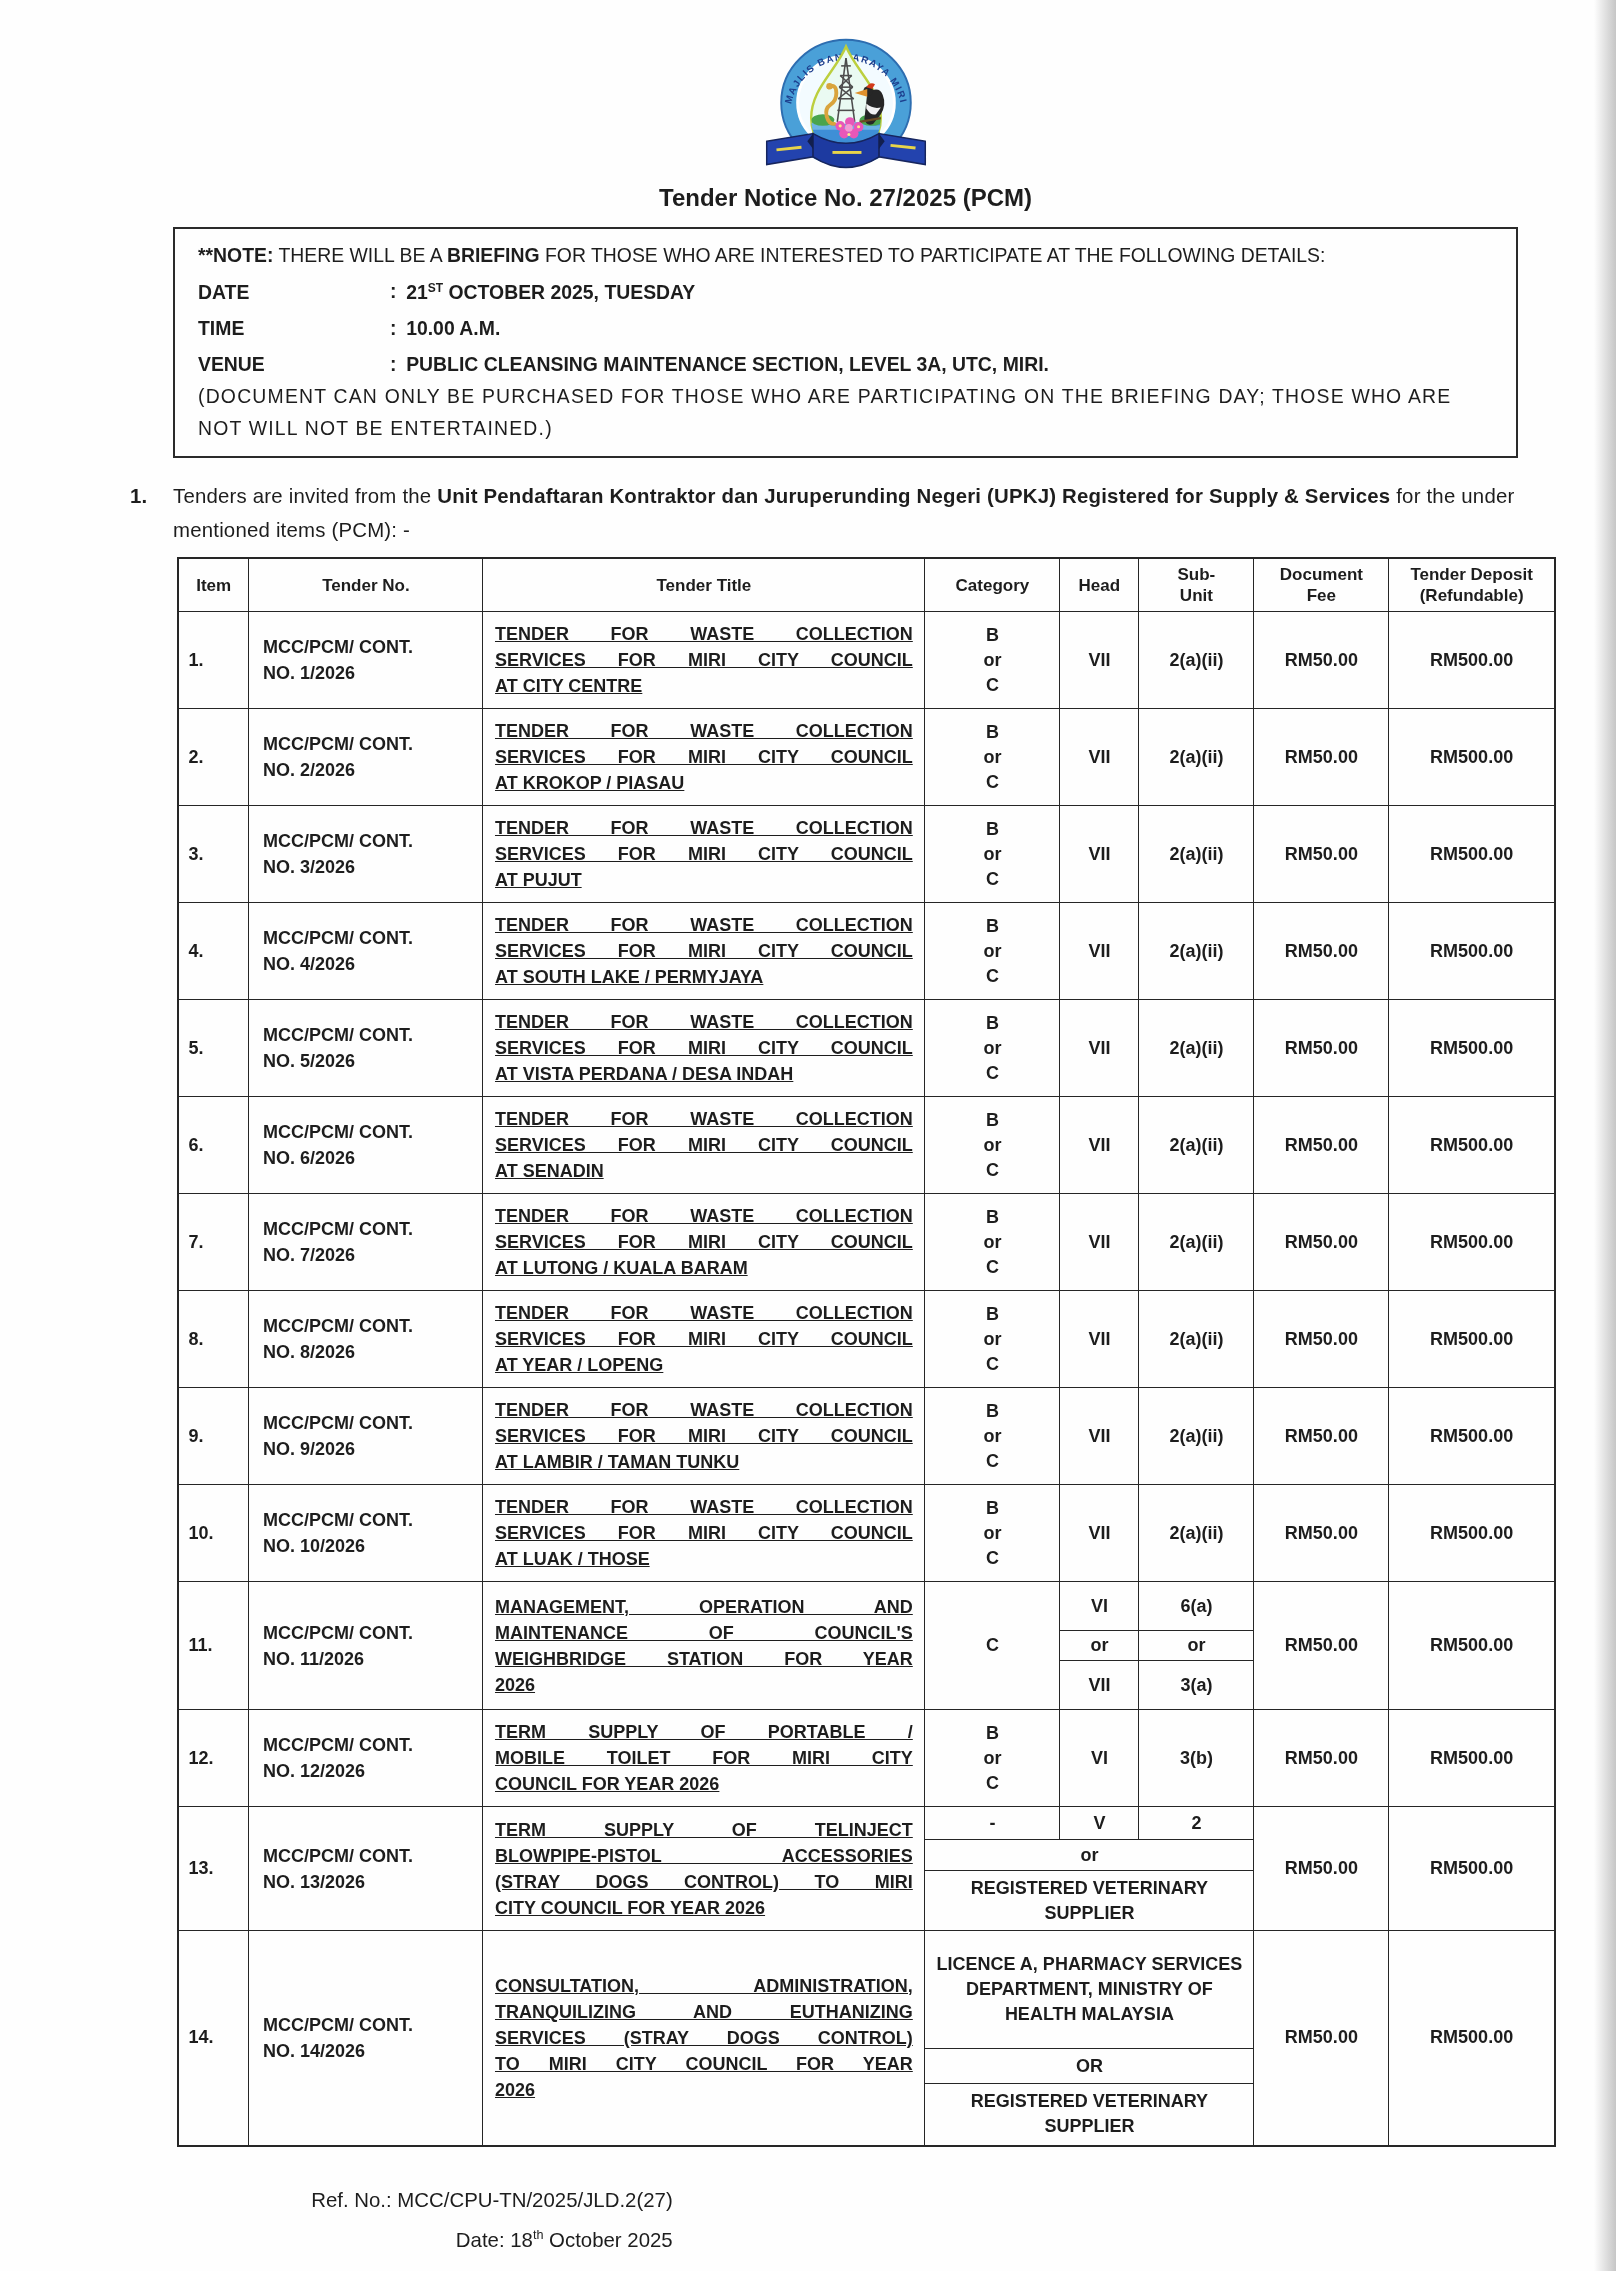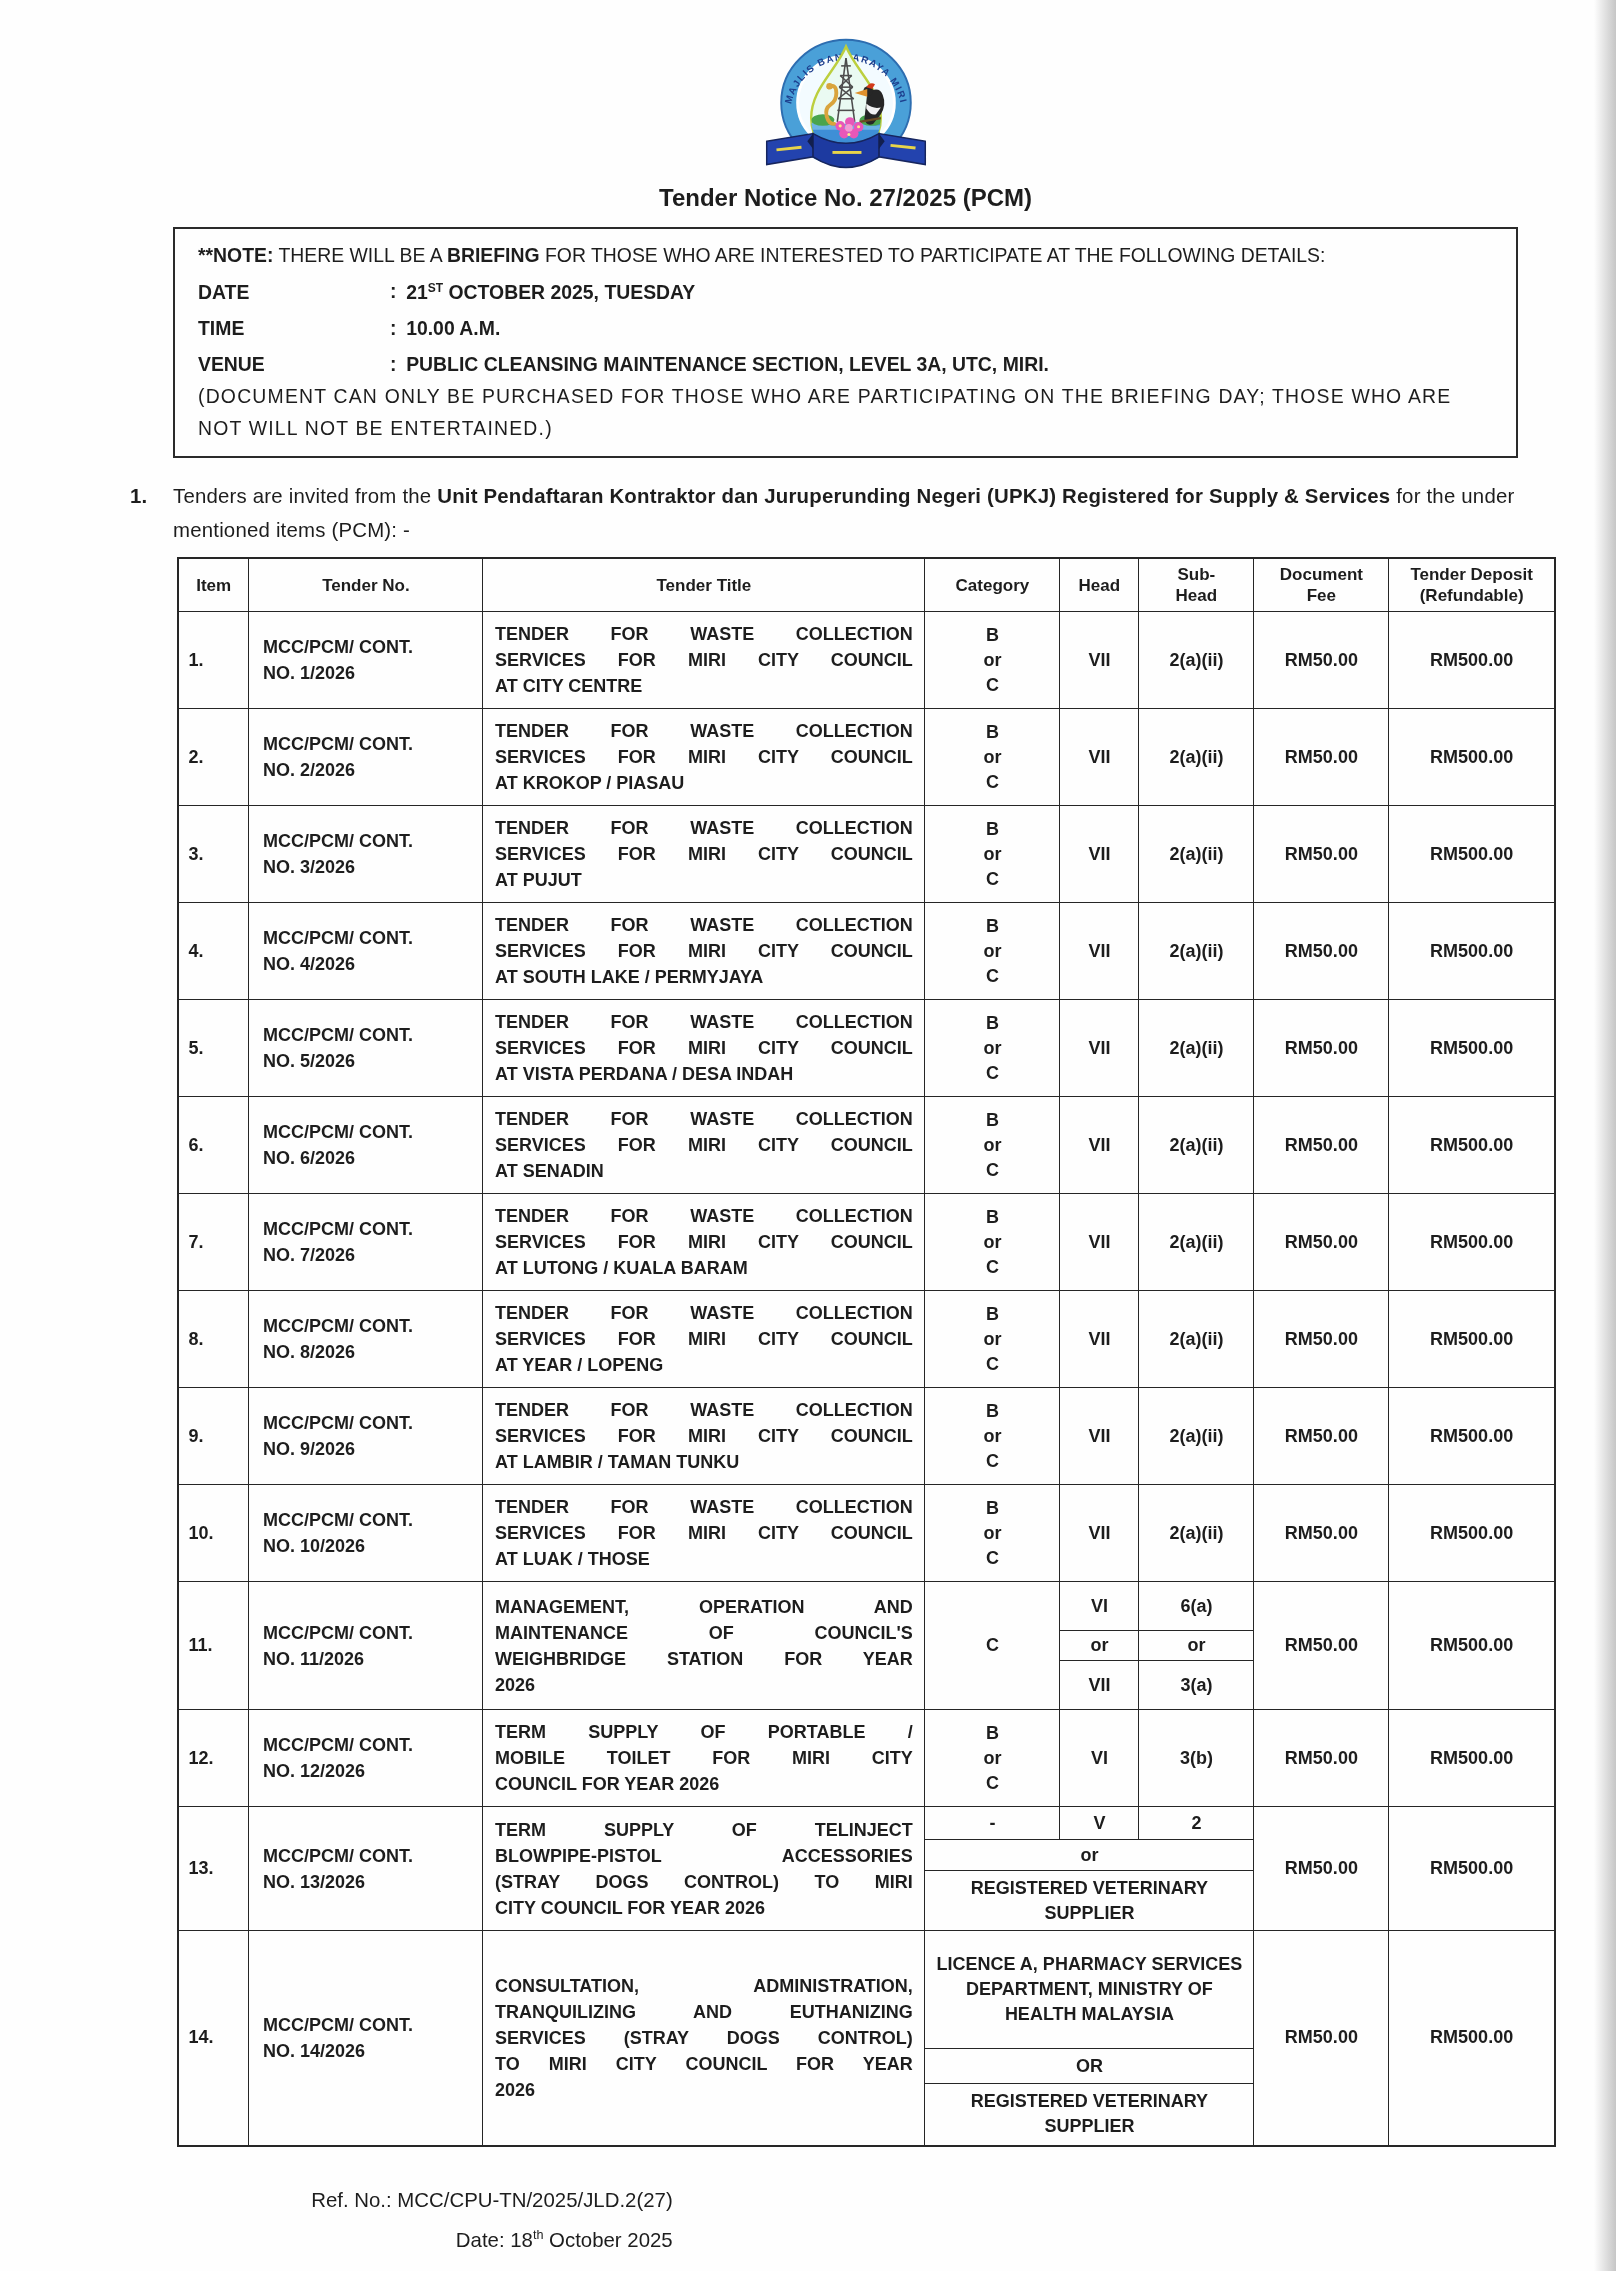--- a/index.html
+++ b/index.html
@@ -33,21 +33,21 @@
 
   
   table.tbl{margin-top:9.7px;margin-left:3.9px;border-collapse:collapse;table-layout:fixed;
             width:1376px;border:2.9px solid #262626;}
   .tbl th,.tbl td{border:1.9px solid #262626;vertical-align:middle;}
   .tbl th{font-size:17px;font-weight:bold;line-height:21.3px;white-space:pre-line;
           text-align:center;padding:4.9px 1.9px;}
   .tbl td{font-size:18px;font-weight:bold;}
   td.item{text-align:left;padding-left:9.7px;}
   td.tno{text-align:left;padding-left:13.6px;white-space:pre-line;line-height:26px;}
-  td.title{padding:7.8px 11.6px;}
+  td.title{padding:7.8px 11.6px;text-decoration:underline;}
   .jl{text-align:justify;text-align-last:justify;line-height:26px;}
   .ll{text-align:left;line-height:26px;}
   td.c{text-align:center;white-space:pre-line;line-height:25px;padding:1.9px 3.9px;}
   tr.h100{height:97px;}
   tr.h56{height:52px;}
   tr.h50{height:49px;} tr.h30{height:29px;}
   tr.h34{height:33px;} tr.h32{height:31px;} tr.h62{height:60px;}
   tr.h122{height:118px;} tr.h36{height:35px;} tr.h64{height:62px;}
 
   
@@ -164,21 +164,21 @@
           <col style="width:166px">
       </colgroup>
       <tbody>
           <tr class="h56">
         <th>Item</th>
         <th>Tender No.</th>
         <th>Tender Title</th>
         <th>Category</th>
         <th>Head</th>
         <th>Sub-
-Head</th>
+Unit</th>
         <th>Document
 Fee</th>
         <th>Tender Deposit
 (Refundable)</th>
       </tr>
 
       <tr class="h100">
         <td class="item">1.</td>
         <td class="tno">MCC/PCM/ CONT.
 NO. 1/2026</td>

